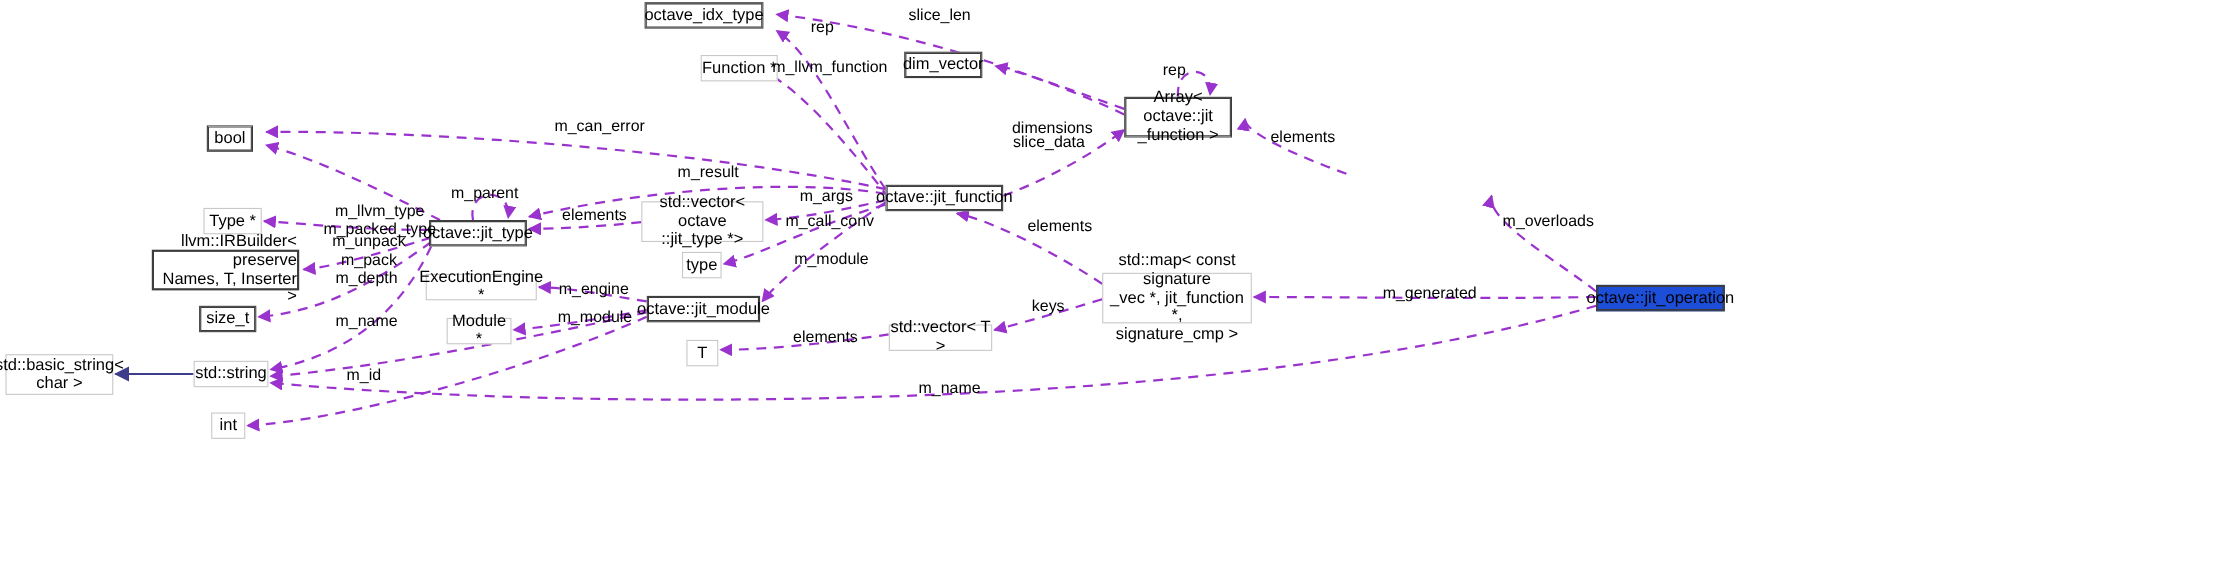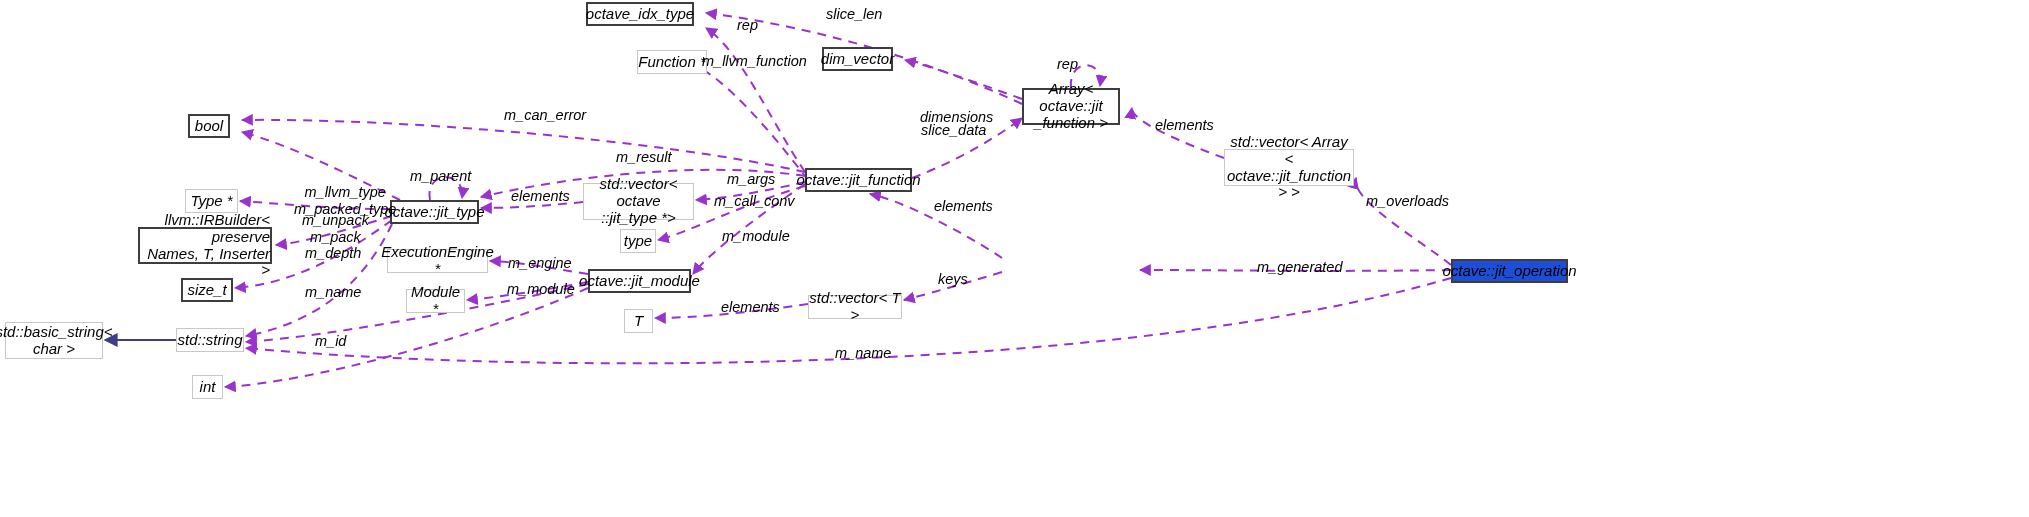--- a/index.html
+++ b/index.html
@@ -2,21 +2,20 @@
 <html><head>
 <meta charset="utf-8">
 <style>
   html,body{margin:0;padding:0;background:#ffffff;}
   #stage{
     position:relative;
     width:2029px;height:517px;
     background:#ffffff;
     font-family:"Liberation Sans","DejaVu Sans",sans-serif;
     overflow:hidden;
-    font-style:italic;
   }
   #edges{position:absolute;left:0;top:0;width:2029px;height:517px;}
   .node{
     position:absolute;
     box-sizing:border-box;
     display:flex;align-items:center;justify-content:center;
     text-align:center;
     background:#ffffff;
     font-size:15px;
     color:#000000;
@@ -121,30 +120,31 @@
       <path d="M176,340 L105,340"></path>
     </g>
   </svg>
 
   <div class="node solid" style="left:586px;top:2px;width:108px;height:24px;"><span>octave_idx_type</span></div>
   <div class="node plain" style="left:605px;top:50px;width:70px;height:24px;margin-left:32px;"><span>Function *</span></div>
   <div class="node solid" style="left:822px;top:47px;width:71px;height:24px;"><span>dim_vector</span></div>
   <div class="node solid" style="left:1022px;top:88px;width:98px;height:37px;"><span>Array&lt; octave::jit
 _function &gt;</span></div>
   <div class="node solid" style="left:188px;top:114px;width:42px;height:24px;"><span>bool</span></div>
-  <div class="node plain" style="left:1224px;top:149px;width:130px;height:37px;"><span>std::vector&lt; Array
-&lt; octave::jit_function &gt; &gt;</span></div>
   <div class="node plain" style="left:185px;top:189px;width:53px;height:24px;"><span>Type *</span></div>
   <div class="node solid" style="left:805px;top:168px;width:107px;height:24px;"><span>octave::jit_function</span></div>
   <div class="node plain" style="left:583px;top:183px;width:111px;height:37px;"><span>std::vector&lt; octave
 ::jit_type *&gt;</span></div>
   <div class="node solid" style="left:390px;top:200px;width:89px;height:24px;"><span>octave::jit_type</span></div>
   <div class="node thick" style="left:138px;top:227px;width:134px;height:37px;text-align:right;"><span>llvm::IRBuilder&lt; preserve
 Names, T, Inserter &gt;</span></div>
   <div class="node plain" style="left:620px;top:229px;width:36px;height:24px;"><span>type</span></div>
+  <div class="node plain" style="left:1002px;top:248px;width:136px;height:46px;"><span>std::map&lt; const signature
+_vec *, jit_function *,
+signature_cmp &gt;</span></div>
   <div class="node plain" style="left:387px;top:249px;width:101px;height:24px;"><span>ExecutionEngine *</span></div>
   <div class="node solid" style="left:588px;top:269px;width:103px;height:24px;"><span>octave::jit_module</span></div>
   <div class="node solid" style="left:181px;top:278px;width:52px;height:24px;"><span>size_t</span></div>
   <div class="node current" style="left:1451px;top:259px;width:117px;height:24px;"><span>octave::jit_operation</span></div>
   <div class="node plain" style="left:406px;top:289px;width:59px;height:24px;"><span>Module *</span></div>
   <div class="node plain" style="left:808px;top:295px;width:94px;height:24px;"><span>std::vector&lt; T &gt;</span></div>
   <div class="node plain" style="left:624px;top:309px;width:29px;height:24px;"><span>T</span></div>
   <div class="node plain" style="left:5px;top:322px;width:98px;height:37px;"><span>std::basic_string&lt;
 char &gt;</span></div>
   <div class="node plain" style="left:176px;top:328px;width:68px;height:24px;"><span>std::string</span></div>

